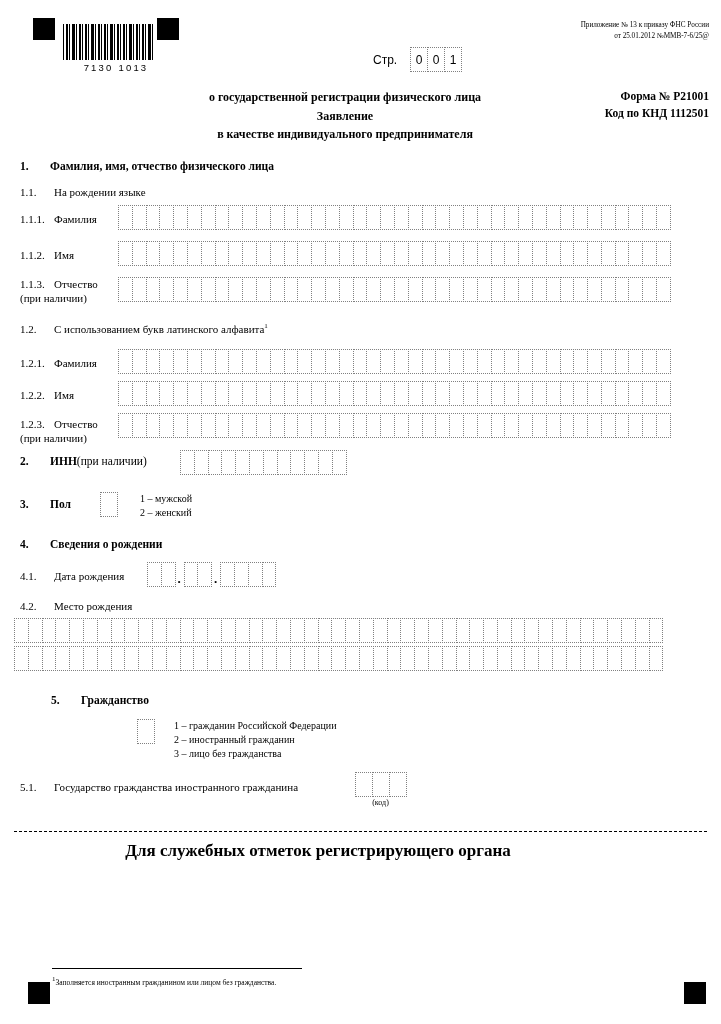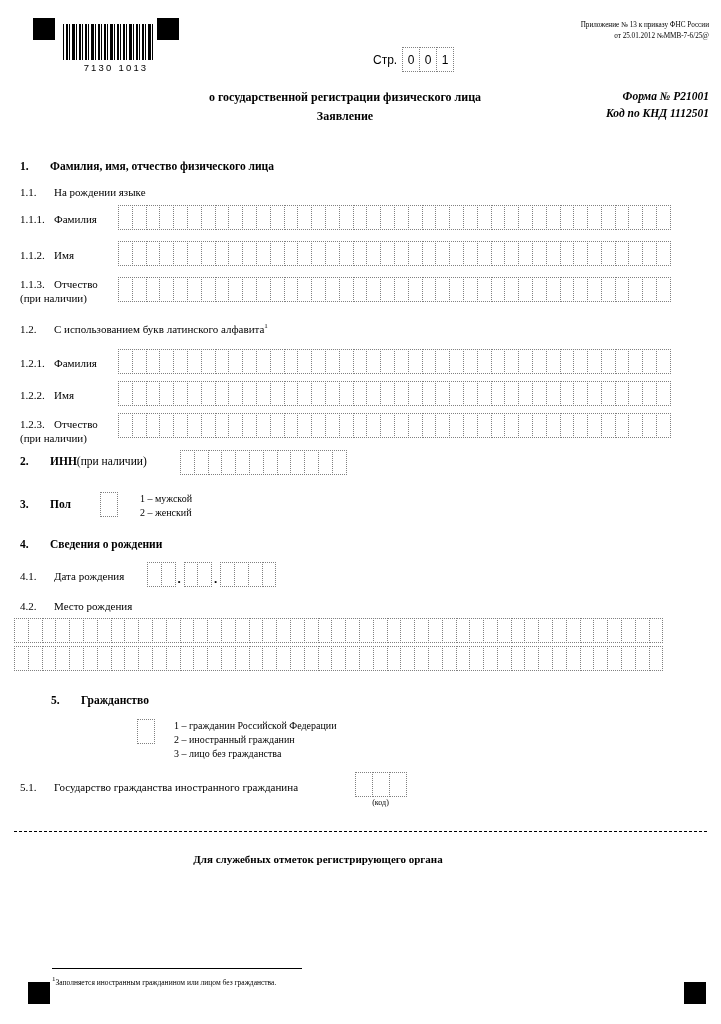--- a/index.html
+++ b/index.html
@@ -71,37 +71,37 @@
     font-family: "Liberation Serif", serif;
   }
 
   
   .page-no {
     position: absolute;
     left: 373px;
     top: 47px;
     display: flex;
     align-items: center;
+    gap: 8px;
   }
   .page-no-label {
     font-family: "Liberation Sans", sans-serif;
     font-size: 12px;
     margin-right: 5px;
   }
 
   
   .form-code {
     position: absolute;
     right: 12px;
     top: 88px;
     text-align: right;
     font-size: 11.5px;
     font-weight: bold;
     line-height: 1.45;
-    font-style: italic;
   }
 
   
   .doc-title {
     position: absolute;
     left: 120px;
     top: 88px;
     width: 450px;
     text-align: center;
     font-size: 12px;
@@ -179,23 +179,22 @@
     top: 831px;
     width: 693px;
     border-top: 1px dashed #000;
   }
   .service-title {
     position: absolute;
     left: 0;
     top: 841px;
     width: 636px;
     text-align: center;
-    font-size: 11px;
+    font-size: 17px;
     font-weight: bold;
-    margin-top: 12px;
   }
 
   
   .footnote-rule {
     position: absolute;
     left: 52px;
     top: 968px;
     width: 250px;
     border-top: 1px solid #000;
   }
@@ -237,20 +236,21 @@
   </div>
 
   <div class="form-code">
     <div>Форма № Р21001</div>
     <div>Код по КНД 1112501</div>
   </div>
 
   <div class="doc-title">
     <div>о государственной регистрации физического лица</div>
     <div>Заявление</div>
+    <div>в качестве индивидуального предпринимателя</div>
   </div>
 
   <div class="abs sec-head" style="left:20px; top:160px;">
     <span class="sec-num">1.</span><span>Фамилия, имя, отчество физического лица</span>
   </div>
 
   <div class="abs fld-label" style="left:20px; top:186px;">
     <span class="fld-num">1.1.</span><span>На рождении языке</span>
   </div>
 

